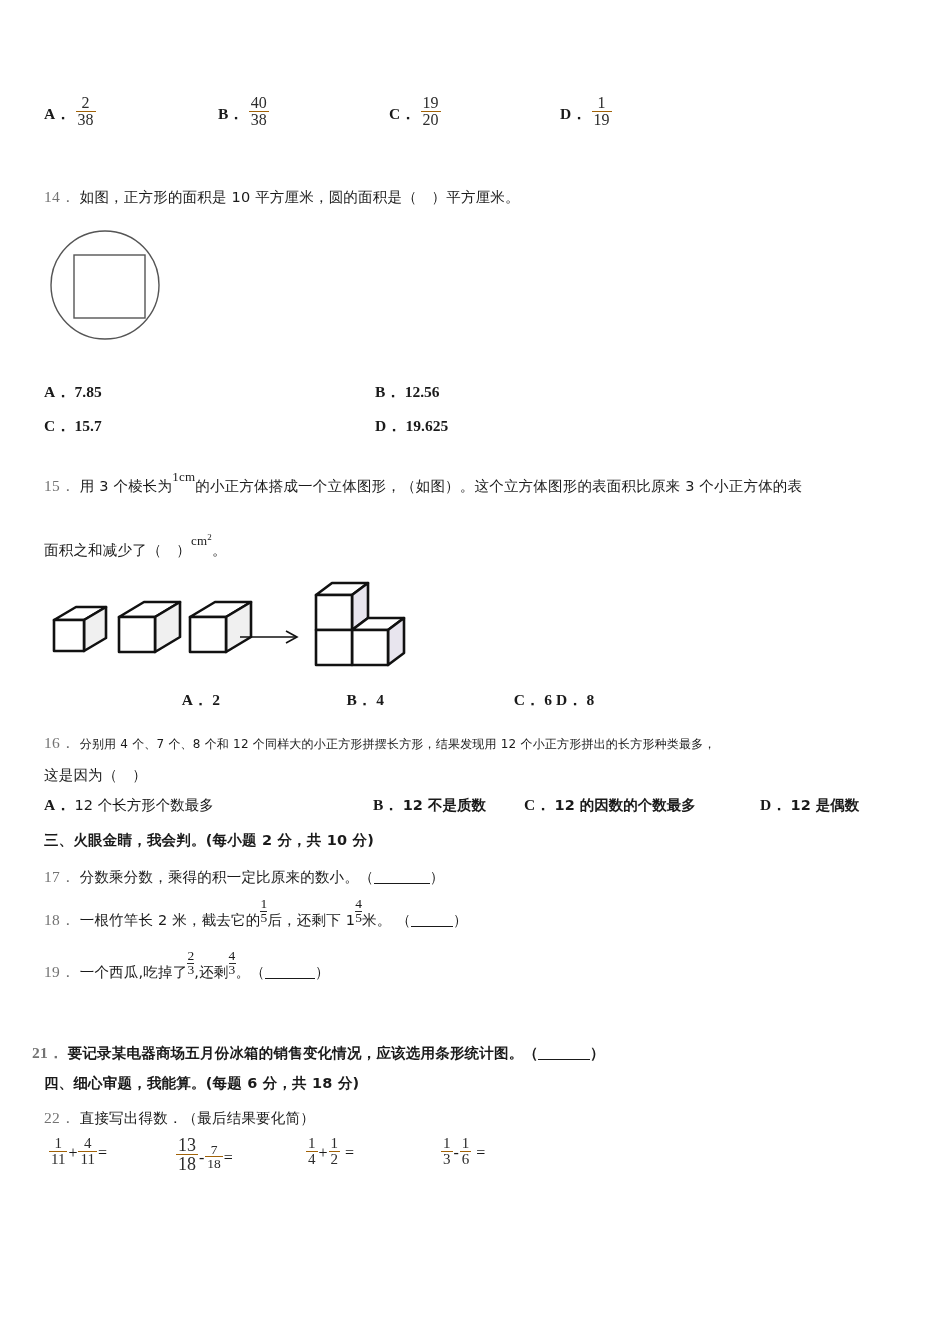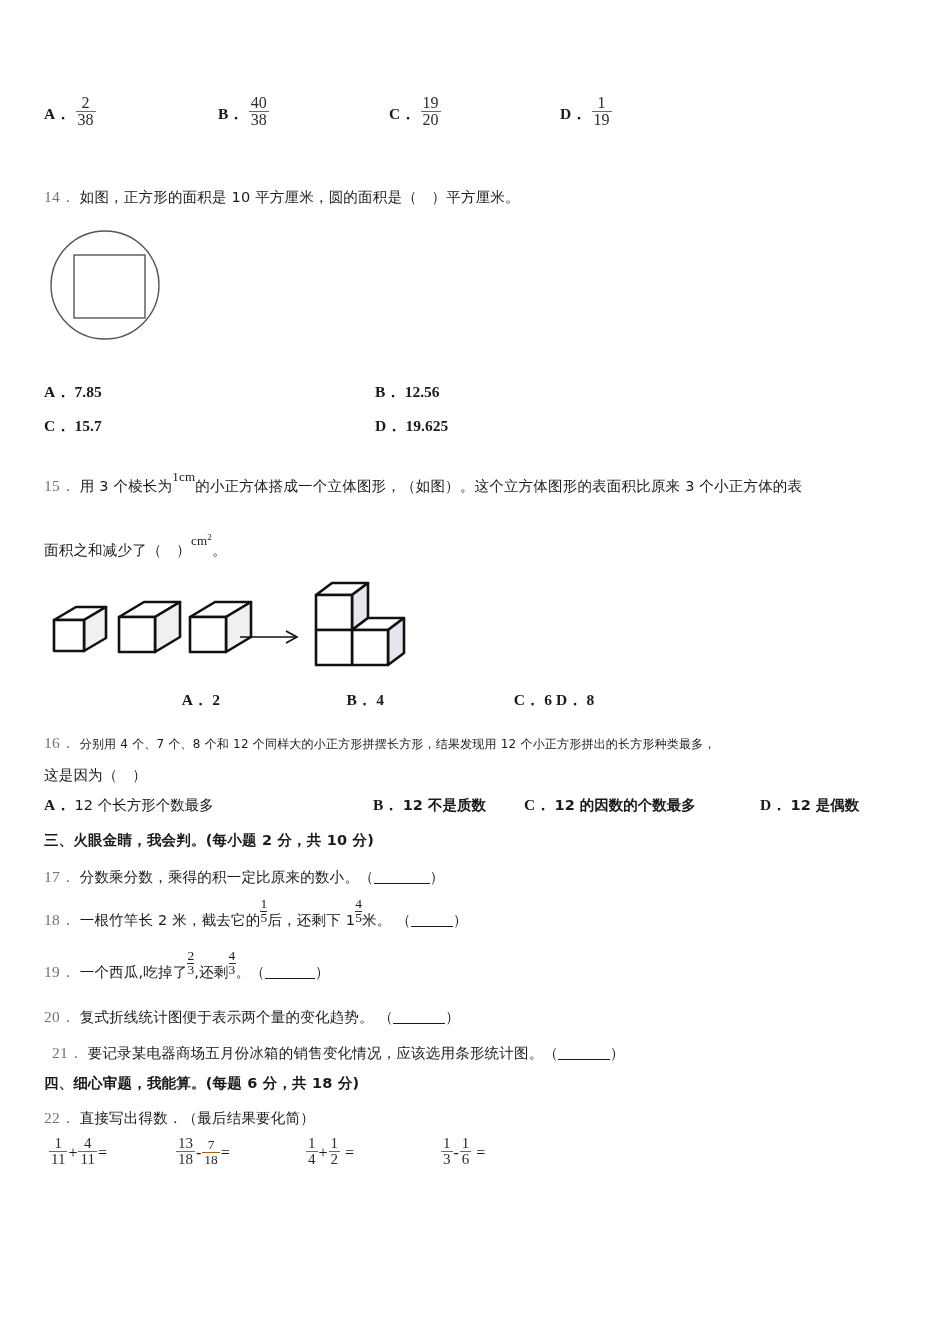--- a/index.html
+++ b/index.html
@@ -275,26 +275,22 @@
     <span class="qnum">19．</span>
     <span class="cn">一个西瓜,吃掉了</span><span class="ifrac">
         <span class="num">2</span>
         <span class="den">3</span>
       </span><span class="cn">,还剩</span><span class="ifrac">
         <span class="num">4</span>
         <span class="den">3</span>
       </span><span class="cn">。（</span><span class="blank" style="width:50px;"></span><span class="cn">）</span>
   </div>
 
-  <div class="abs qtext" style="left:44px; top:1002px;">
-    <span class="qnum">20．</span>
-    <span class="cn">复式折线统计图便于表示两个量的变化趋势。 （</span><span class="blank" style="width:52px;"></span><span class="cn">）</span>
-  </div>
-
-  <div class="abs qtext" style="left:52px; top:1038px;">
+
+  <div class="abs qtext" style="left:32px; top:1038px;font-weight:bold;">
     <span class="qnum">21．</span>
     <span class="cn">要记录某电器商场五月份冰箱的销售变化情况，应该选用条形统计图。（</span><span class="blank" style="width:52px;"></span><span class="cn">）</span>
   </div>
 
   <div class="abs sechead" style="left:44px; top:1074px;">
     <span class="cn" style="font-weight:bold;">四、细心审题，我能算。(每题 6 分，共 18 分)</span>
   </div>
 
   <div class="abs qtext" style="left:44px; top:1103px;">
     <span class="qnum">22．</span>
@@ -305,21 +301,21 @@
     <span class="frac">
       <span class="num">1</span>
       <span class="den">11</span>
     </span><span>+</span><span class="frac">
       <span class="num">4</span>
       <span class="den">11</span>
     </span><span>=</span>
   </div>
 
   <div class="abs" style="left:175px; top:1136px;">
-    <span class="frac" style="font-size:15px;">
+    <span class="frac" style="font-size:18px;">
       <span class="num">13</span>
       <span class="den">18</span>
     </span><span>-</span><span class="frac" style="font-size:13.5px;">
       <span class="num">7</span>
       <span class="den">18</span>
     </span><span>=</span>
   </div>
 
   <div class="abs" style="left:305px; top:1136px;">
     <span class="frac">

